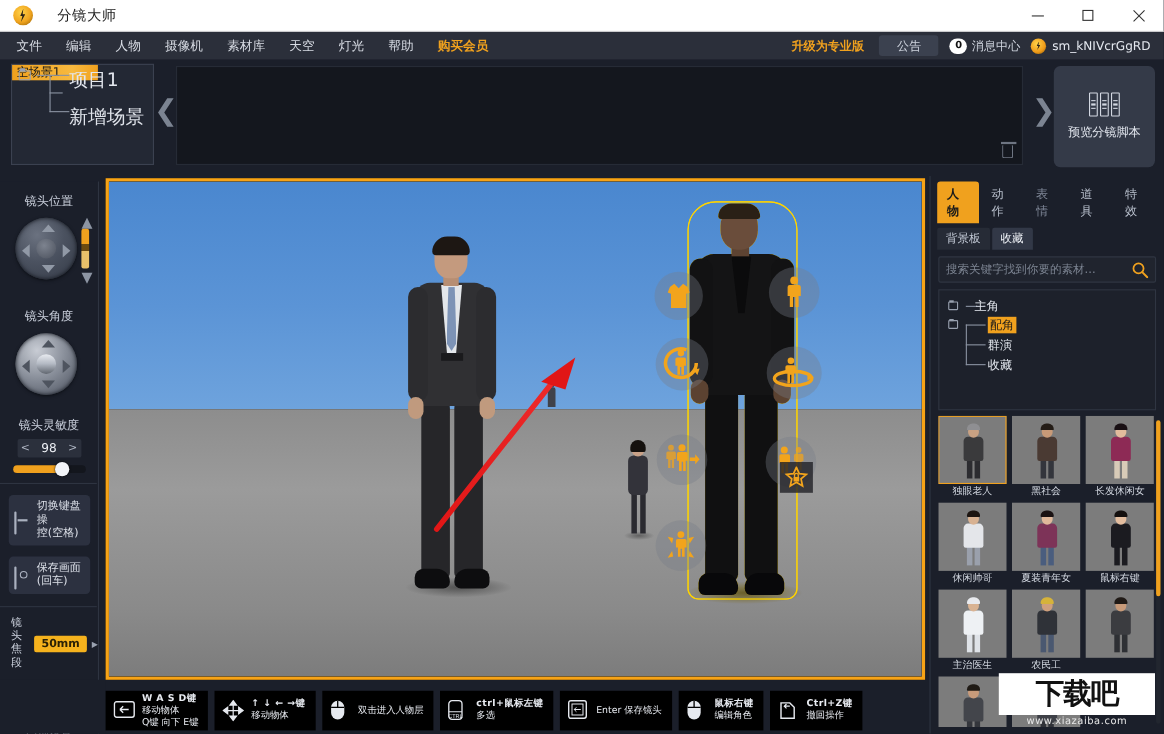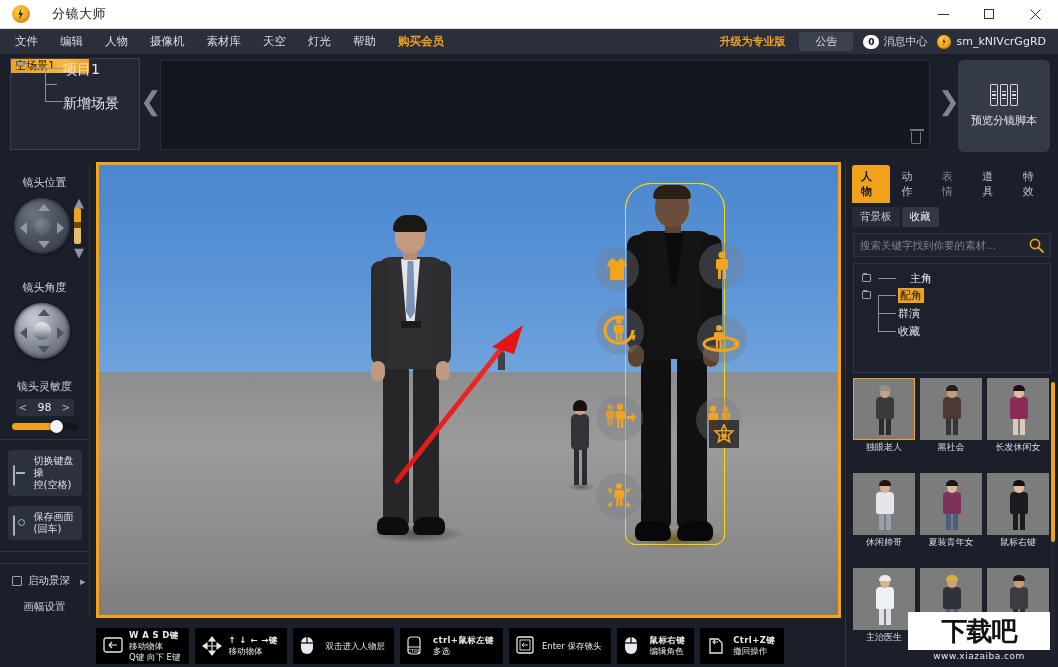--- a/index.html
+++ b/index.html
@@ -68,21 +68,21 @@
   .user-av::after {
     content:""; position:absolute; left:4px; top:3px; width:5px; height:8px; background:#2b2218;
     clip-path: polygon(60% 0,20% 55%,48% 55%,30% 100%,85% 42%,52% 42%);
   }
 
   
   .scene-tree-box {
     position: absolute; left: 10px; top: 58px; width: 130px; height: 92px;
     border: 1px solid #3b4150; background: #232834;
   }
-  .tree-row { position: absolute; font-size: 14px; white-space: nowrap; }
+  .tree-row { position: absolute; font-size: 17px; white-space: nowrap; }
   .tree-folder {
     position: absolute; left: 6px; top: 5px; width: 11px; height: 9px;
     border: 1px solid #9aa3b2; border-radius: 1px;
   }
   .tree-folder::before {
     content:""; position:absolute; left:0px; top:-3px; width:5px; height:3px;
     background:#9aa3b2; border-radius:1px 1px 0 0;
   }
   .tl { position: absolute; background: #8b93a2; }
   .t-proj { left: 52px; top: 2px; color: #e3e7ee; }
@@ -344,21 +344,21 @@
     position: relative;
   }
   .cat-item { position: absolute; font-size: 11px; white-space: nowrap; }
   .cat-chk { position: absolute; width: 9px; height: 8px; border: 1px solid #98a0ae; border-radius: 1px; }
   .cat-chk::before { content:""; position:absolute; left:0; top:-2px; width:4px; height:2px; background:#98a0ae; }
   .cat-lbl { color: #e6eaf1; }
   .cat-lbl.sel { background: #f0a11e; color: #1a1a1a; padding: 0 2px; }
 
   .asset-grid {
     position: absolute; left: 7px; top: 218px; width: 196px; height: 283px;
-    display: grid; grid-template-columns: repeat(3, 1fr); gap: 20px 5px;
+    display: grid; grid-template-columns: repeat(3, 1fr); gap: 4px 5px;
     overflow: hidden; align-content: start;
   }
   .asset { width: 62px; }
   .asset-thumb {
     width: 62px; height: 62px; background: #7c7c7c; border: 1px solid transparent;
     position: relative; overflow: hidden;
   }
   .asset.selected .asset-thumb { border-color: #f0a11e; }
   .asset-name { font-size: 9px; color: #d6dbe4; text-align: center; margin-top: 2px; line-height: 11px; }
   
@@ -525,20 +525,28 @@
     <div class="big-btn">
       <span class="bb-ico"><i class="ico-cam"></i></span>
       <span class="bb-txt">
         <span>保存画面</span><br>
         <span>(回车)</span>
       </span>
     </div>
 
     <div class="lp-divider" style="margin-top:11px;"></div>
 
+    <div class="focal-row">
+      <span class="focal-lbl">
+        <span>镜头</span><br>
+        <span>焦段</span>
+      </span>
+      <span class="focal-chip">50mm</span>
+      <span class="focal-arrow">▸</span>
+    </div>
 
     <div class="lp-divider" style="margin-top:11px;"></div>
 
     <div class="dof-row">
       <i class="cbx"></i>
       <span class="dof-lbl">启动景深</span>
       <span class="focal-arrow" style="margin-left:4px;">▸</span>
     </div>
 
     <div class="ratio-box">
@@ -799,21 +807,21 @@
     </div>
 
     <div class="cat-box">
       <i class="cat-chk" style="left:8px;top:10px;"></i>
       <i class="tl" style="left:24px;top:14px;width:18px;height:1px;"></i>
       <i class="cat-chk" style="left:8px;top:27px;"></i>
       <i class="tl" style="left:24px;top:31px;width:18px;height:1px;"></i>
       <i class="tl" style="left:24px;top:31px;width:1px;height:37px;"></i>
       <i class="tl" style="left:24px;top:49px;width:18px;height:1px;"></i>
       <i class="tl" style="left:24px;top:67px;width:18px;height:1px;"></i>
-      <div class="cat-item cat-lbl" style="left:56px;top:7px;">主角</div>
+      <div class="cat-item cat-lbl" style="left:32px;top:7px;">主角</div>
       <div class="cat-item cat-lbl sel" style="left:44px;top:24px;">配角</div>
       <div class="cat-item cat-lbl" style="left:44px;top:42px;">群演</div>
       <div class="cat-item cat-lbl" style="left:44px;top:60px;">收藏</div>
     </div>
 
     <div class="asset-grid" id="asset-grid">
         <div class="asset selected">
           <div class="asset-thumb">
             <i class="ap ap-l1" style="background:#2c2c30"></i>
             <i class="ap ap-l2" style="background:#2c2c30"></i>

